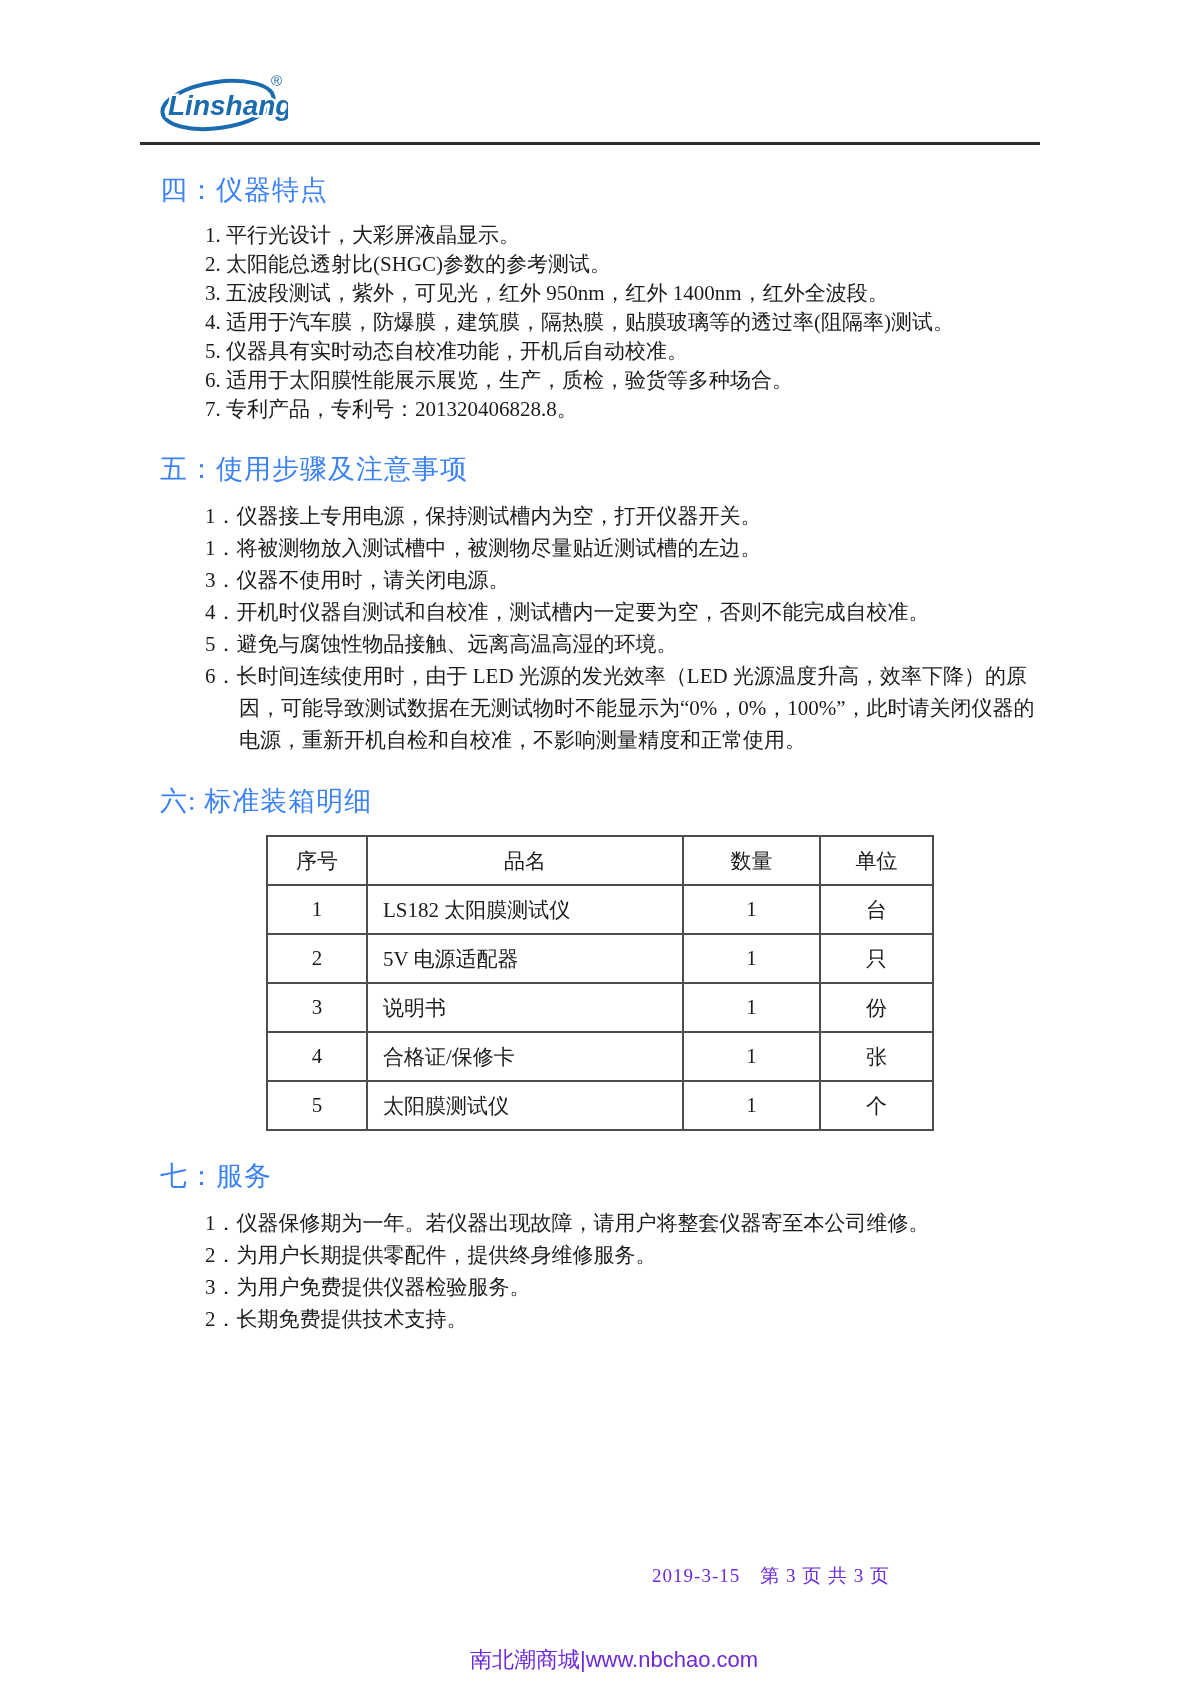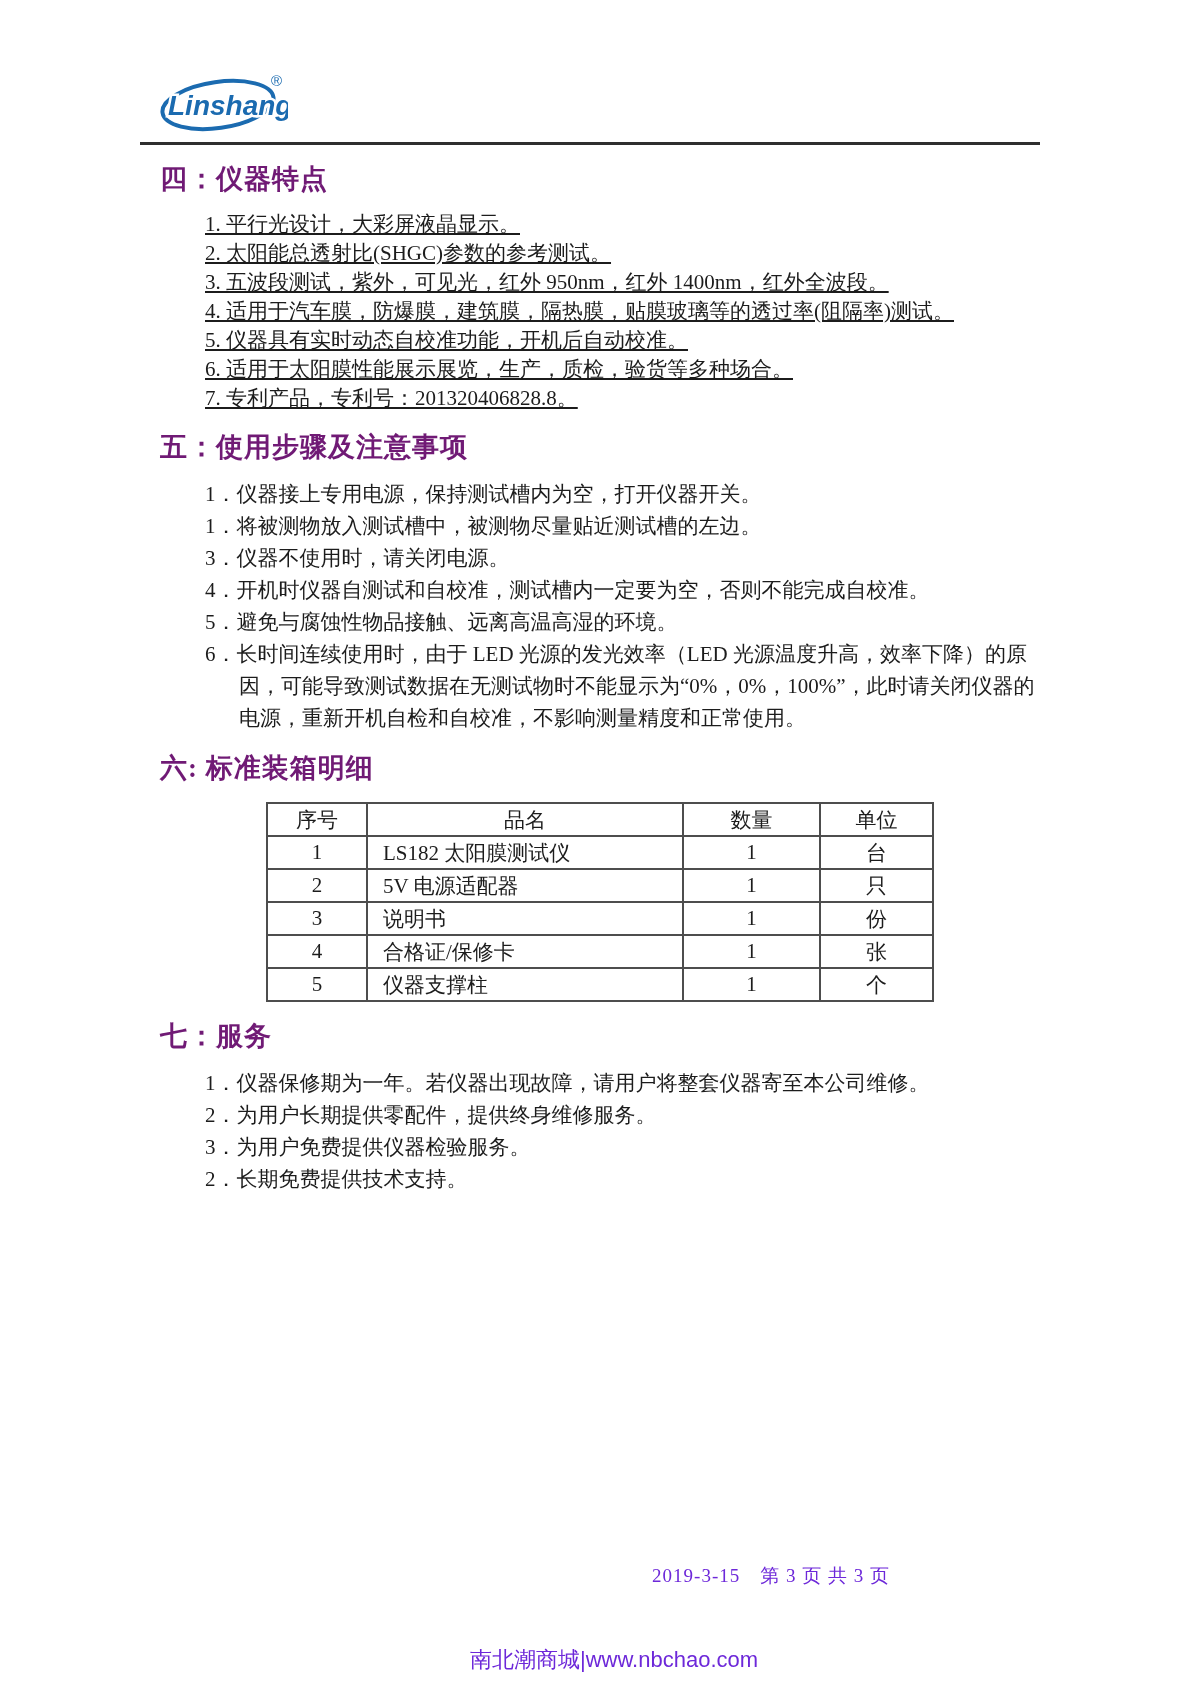--- a/index.html
+++ b/index.html
@@ -21,46 +21,46 @@
   }
   .header-rule {
     height: 0;
     border: none;
     border-top: 3px solid #2e2e2e;
     margin: 6px 160px 0 140px;
   }
   .content { padding: 0 160px; }
   h2.sec-title {
     font-size: 27px;
-    font-weight: bold;
-    color: #701a75;
-    margin: 16px 0 13px 0;
+    font-weight: normal;
+    color: #3b82f6;
+    margin: 27px 0 13px 0;
     letter-spacing: 1px;
   }
   .list { font-size: 21px; margin: 0; }
   .list .li { margin: 0; }
   .list-s4 { padding-left: 45px; width: 800px; }
-  .list-s4 .li { line-height: 29px; padding-left: 26px; text-indent: -26px; text-decoration: underline; }
+  .list-s4 .li { line-height: 29px; padding-left: 26px; text-indent: -26px; }
   .list-s5 { padding-left: 45px; width: 830px; }
   .list-s5 .li { line-height: 32px; padding-left: 34px; text-indent: -34px; }
   .list-s7 { padding-left: 45px; width: 830px; }
   .list-s7 .li { line-height: 32px; padding-left: 34px; text-indent: -34px; }
   table.packing {
     border-collapse: collapse;
     margin: 16px auto 0 auto;
     width: 666px;
     table-layout: fixed;
     font-size: 21px;
   }
   table.packing th, table.packing td {
     border: 2px solid #4d4d4d;
     height: 31px;
     text-align: center;
     font-weight: normal;
-    padding: 0;
+    padding: 8px;
   }
   table.packing td.name-col { text-align: left; padding-left: 15px; }
   .page-footer {
     position: absolute;
     left: 0;
     right: 310px;
     bottom: 108px;
     text-align: right;
     font-size: 19px;
     letter-spacing: 1px;
@@ -153,21 +153,21 @@
           <td>份</td>
         </tr>
         <tr>
           <td>4</td>
           <td class="name-col">合格证/保修卡</td>
           <td>1</td>
           <td>张</td>
         </tr>
         <tr>
           <td>5</td>
-          <td class="name-col">仪器支撑柱</td>
+          <td class="name-col">太阳膜测试仪</td>
           <td>1</td>
           <td>个</td>
         </tr>
       </tbody>
     </table>
 
     <h2 class="sec-title">七：服务</h2>
     <div class="list list-s7">
       <div class="li">1．仪器保修期为一年。若仪器出现故障，请用户将整套仪器寄至本公司维修。</div>
       <div class="li">2．为用户长期提供零配件，提供终身维修服务。</div>

